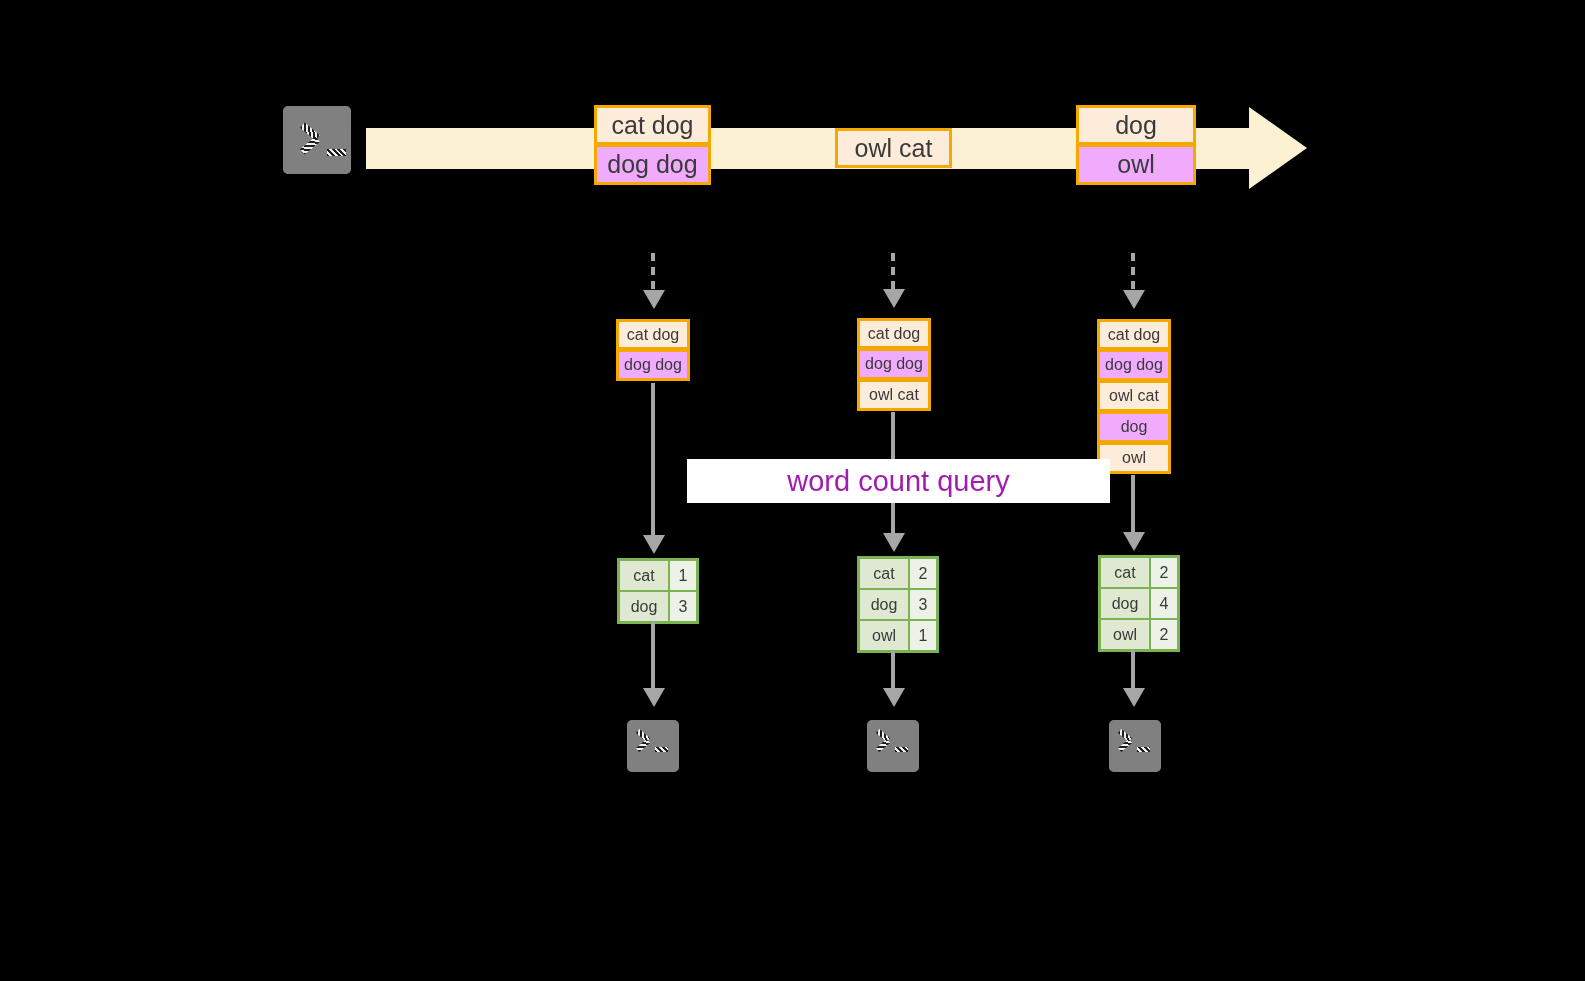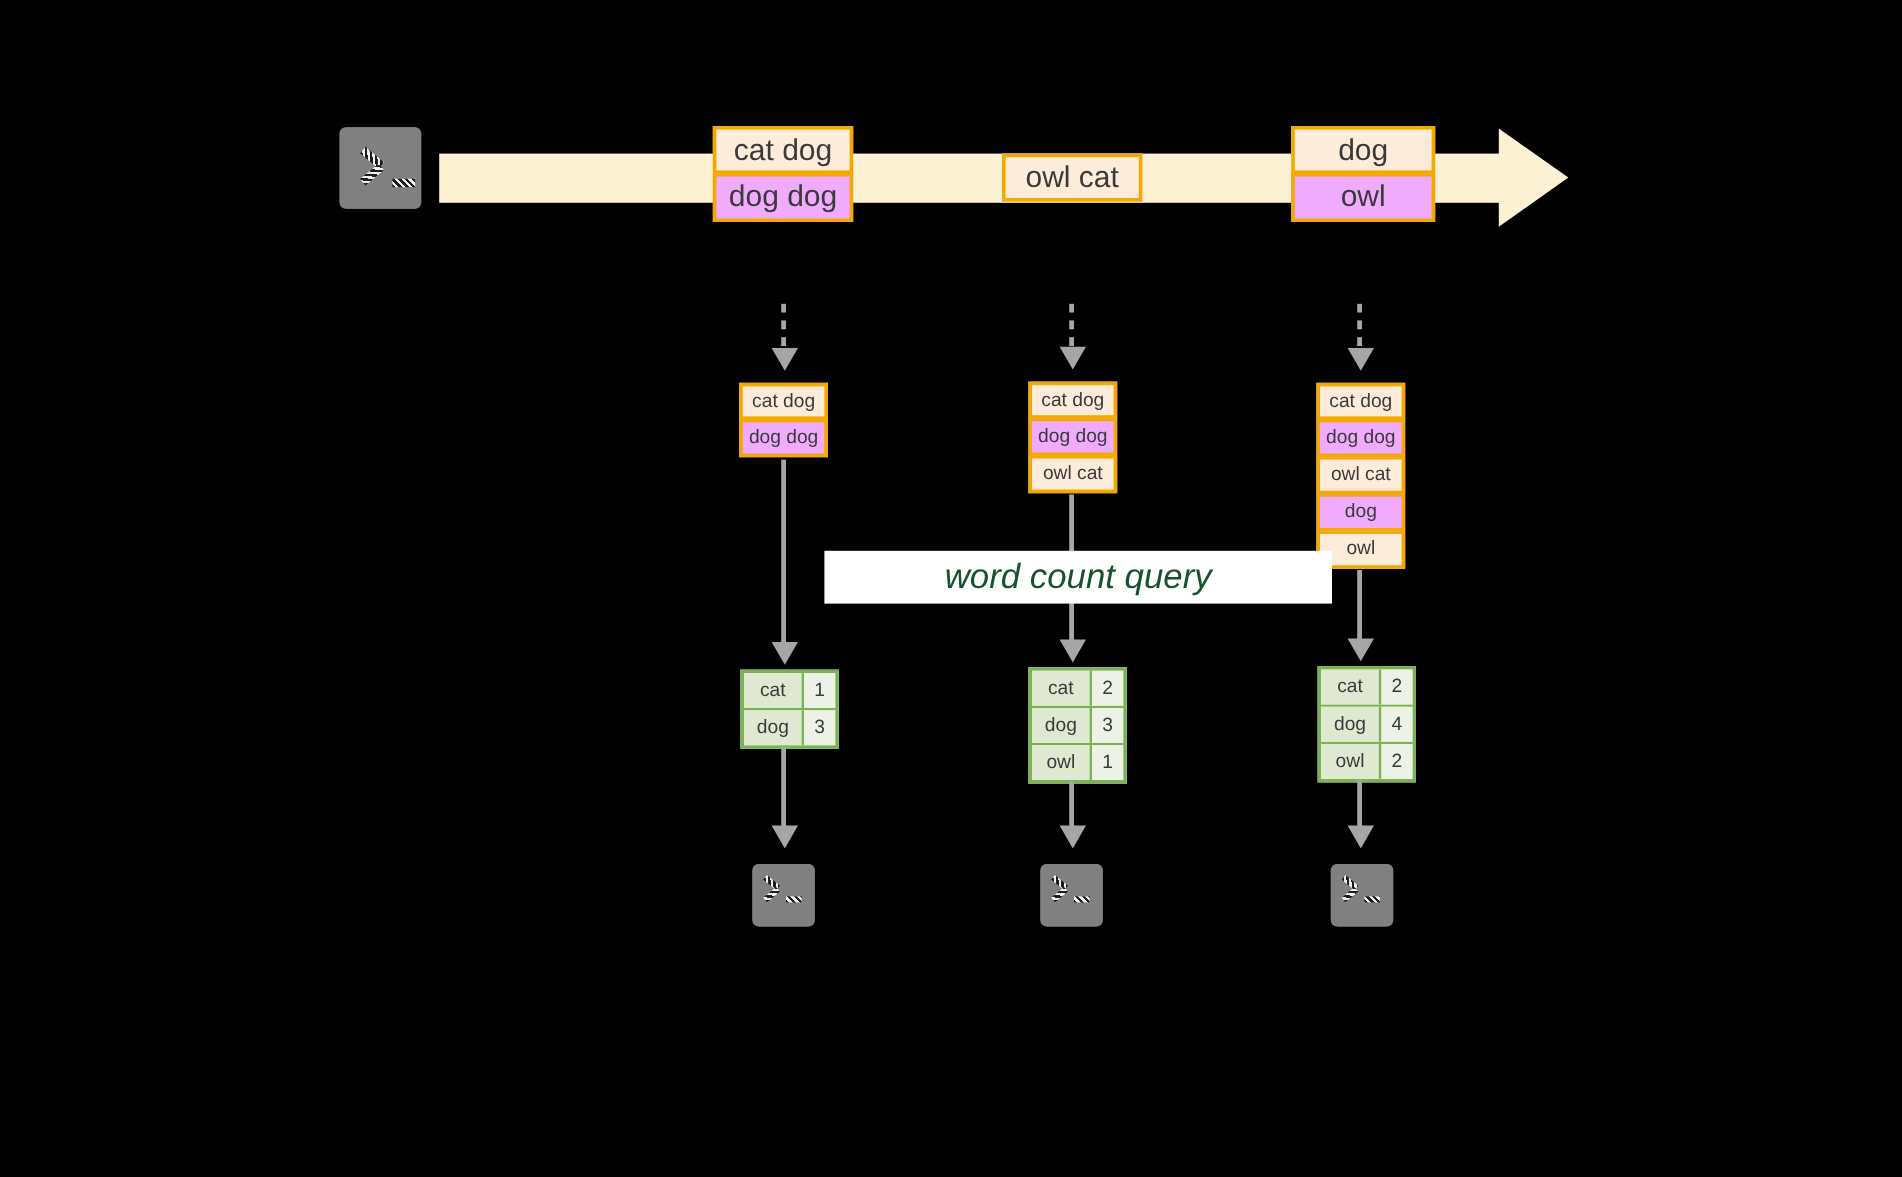--- a/index.html
+++ b/index.html
@@ -98,23 +98,22 @@
     border-left: 11px solid transparent;
     border-right: 11px solid transparent;
     border-top: 19px solid #A6A6A6;
   }
 
   
   .query-label {
     position: absolute;
     background: #FFFFFF;
     display: flex; align-items: center; justify-content: center;
-    font-size: 29px; color: #14532d;
+    font-size: 29px; color: #a21caf;
     white-space: nowrap;
-    font-style: italic;
   }
 </style>
 </head>
 <body>
 
 <div id="canvas">
 
   <div class="term" style="left:274px; top:97px; width:86px; height:86px;">
     <div class="term-inner">
       <div class="term-glyph" style="left:17px; top:22px; width:20px; height:7px; transform:rotate(40deg);"></div>

